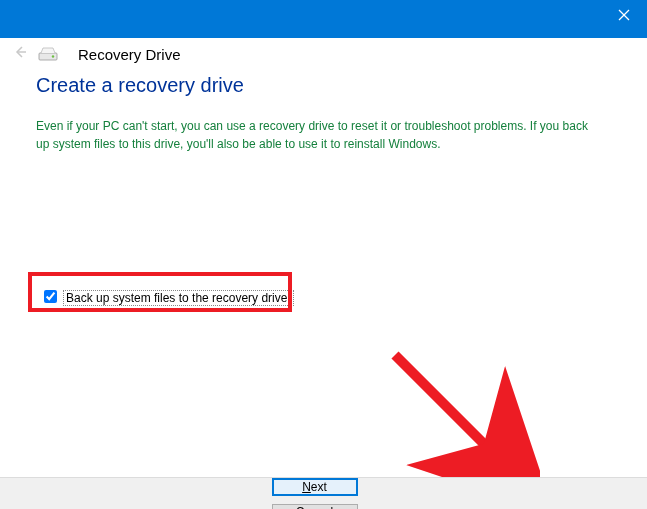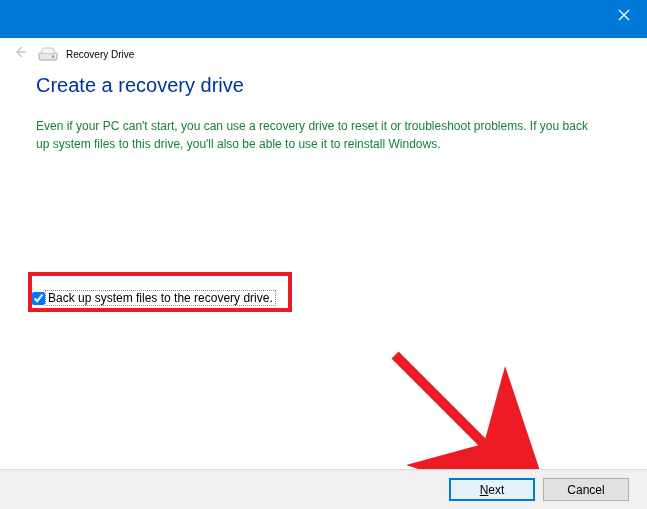--- a/index.html
+++ b/index.html
@@ -41,22 +41,23 @@
     gap: 8px;
   }
   .back-arrow {
     color: #bbb;
     font-size: 16px;
     width: 20px;
     text-align: center;
   }
   .drive-icon svg { display:block; }
   .window-title {
-    font-size: 10px;
+    font-size: 15px;
     color: #000;
+    margin-left: 12px;
   }
   .content {
     position: absolute;
     top: 64px;
     left: 36px;
     right: 36px;
   }
   .heading {
     color: #003399;
     font-size: 20px;
@@ -65,23 +66,23 @@
   }
   .description {
     font-size: 12px;
     color: #15803d;
     line-height: 1.5;
     max-width: 560px;
   }
   .checkbox-row {
     position: absolute;
     top: 288px;
-    left: 28px;
+    left: 40px;
     display: flex;
-    align-items: center;
+    gap: 6px;
     font-size: 12px;
     padding: 2px 4px;
   }
   .checkbox-row input {
     width: 13px;
     height: 13px;
     margin: 0;
   }
   .checkbox-row label {
     border: 1px dotted #888;
@@ -94,28 +95,28 @@
     width: 264px;
     height: 40px;
     border: 4px solid #ed1c24;
     pointer-events: none;
   }
   .footer {
     position: absolute;
     bottom: 0;
     left: 0;
     right: 0;
-    height: 40px;
+    height: 32px;
     background: #f0f0f0;
     border-top: 1px solid #dcdcdc;
     display: flex;
     align-items: center;
-    justify-content: flex-end;
     padding-right: 18px;
     gap: 8px;
+    flex-direction: column;
   }
   .btn {
     min-width: 86px;
     height: 23px;
     font-size: 12px;
     background: #e1e1e1;
     border: 1px solid #adadad;
     cursor: pointer;
     font-family: inherit;
     padding: 0 8px;

